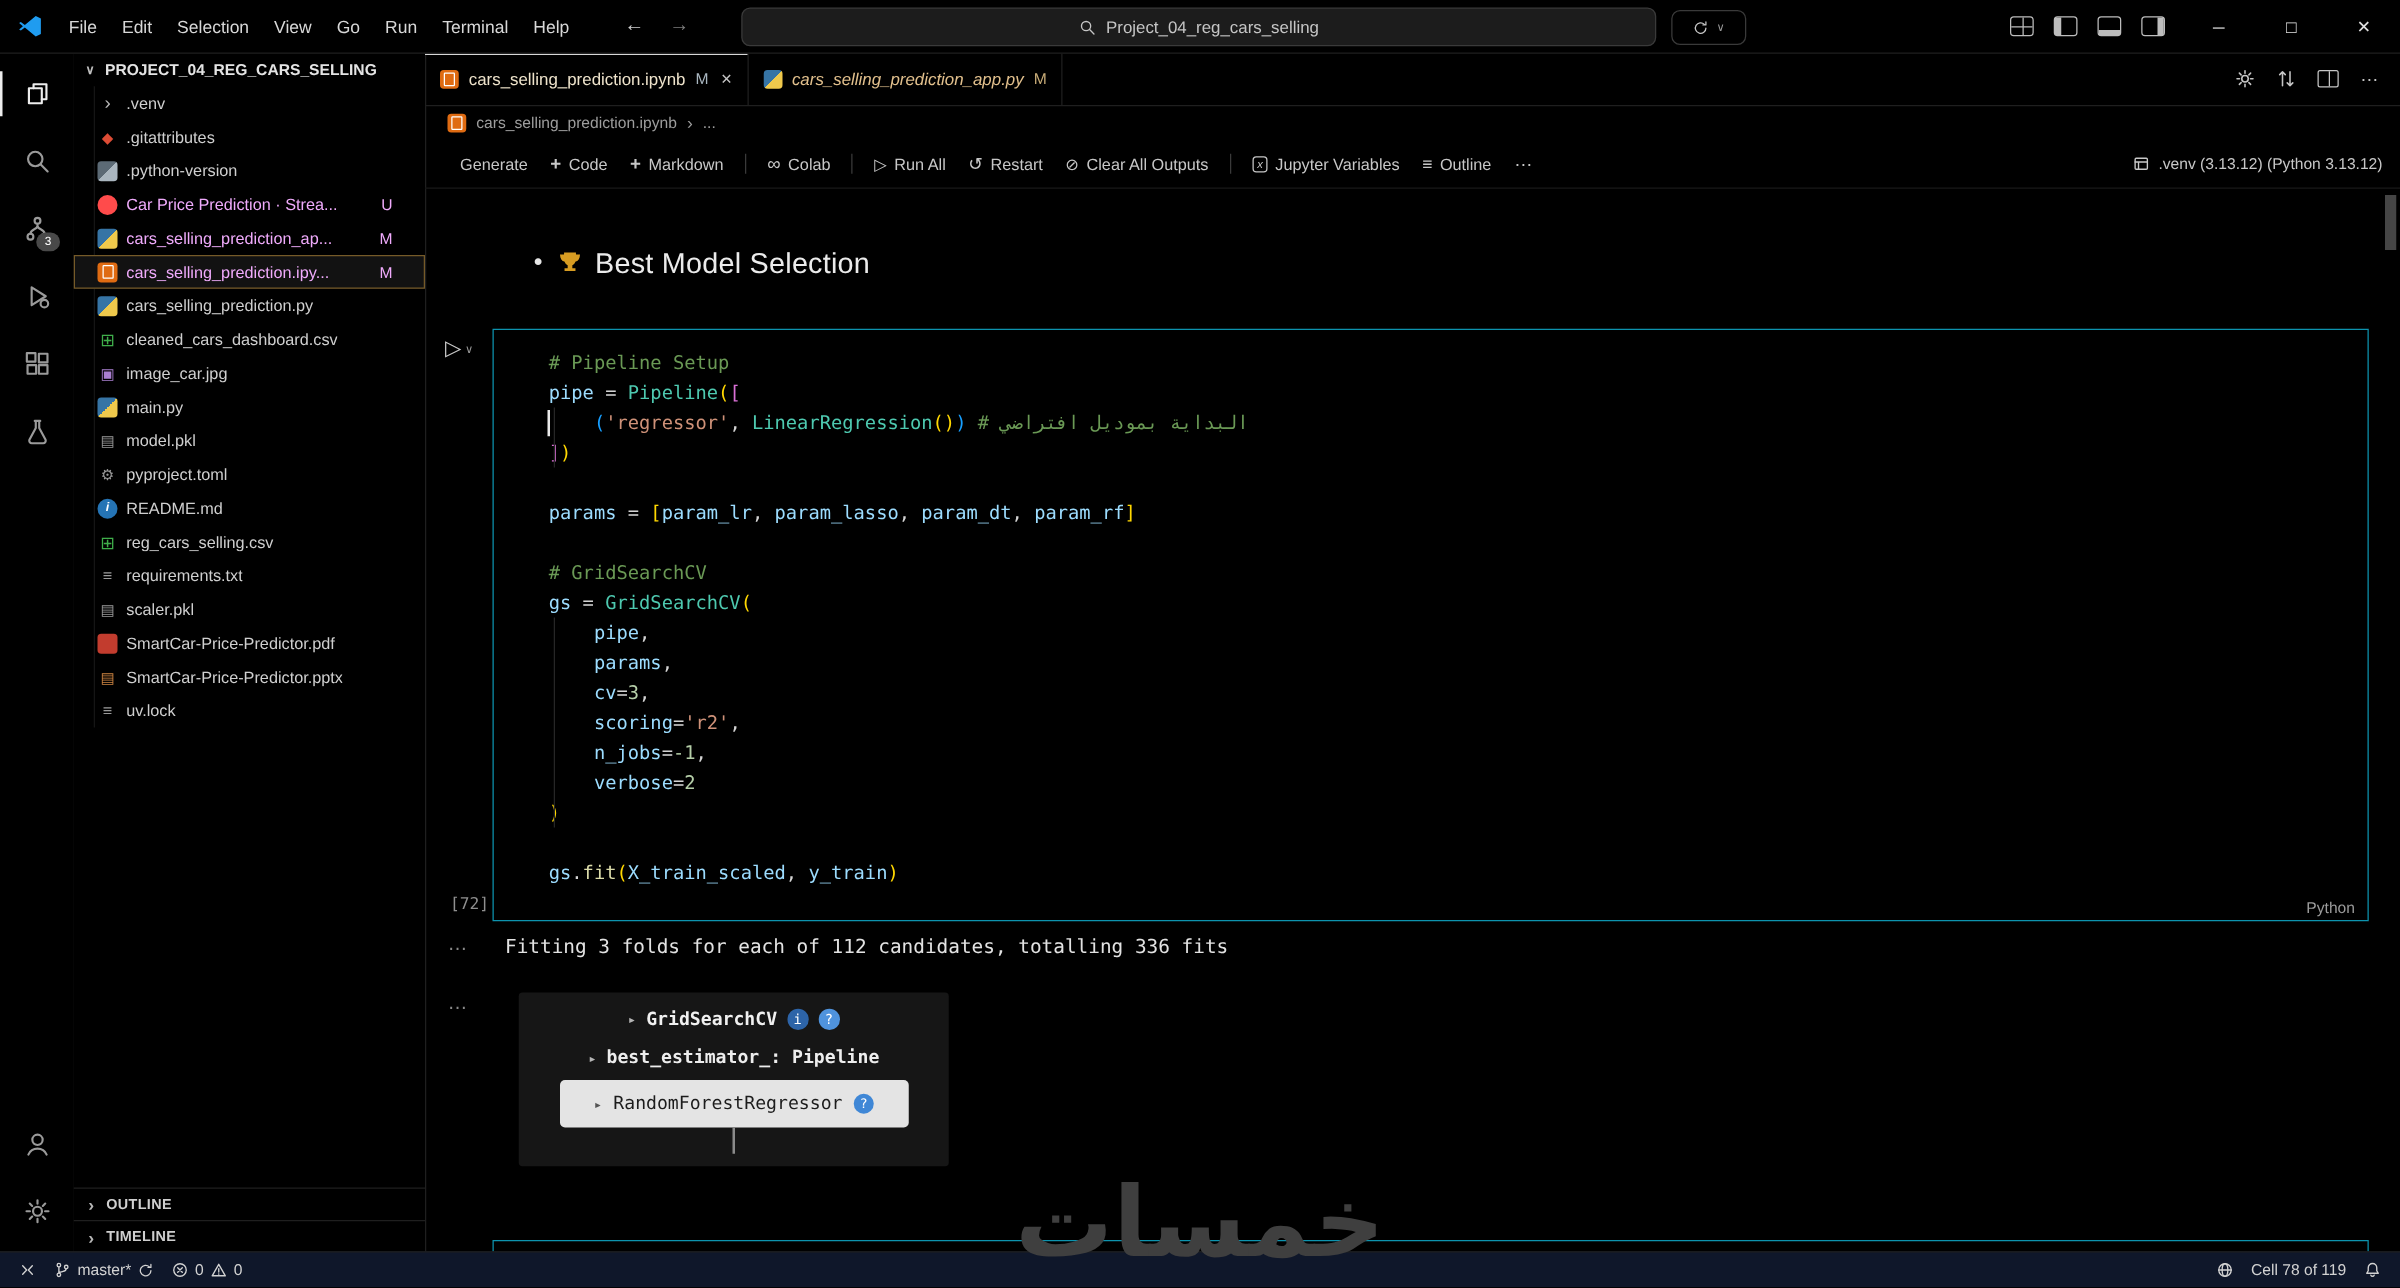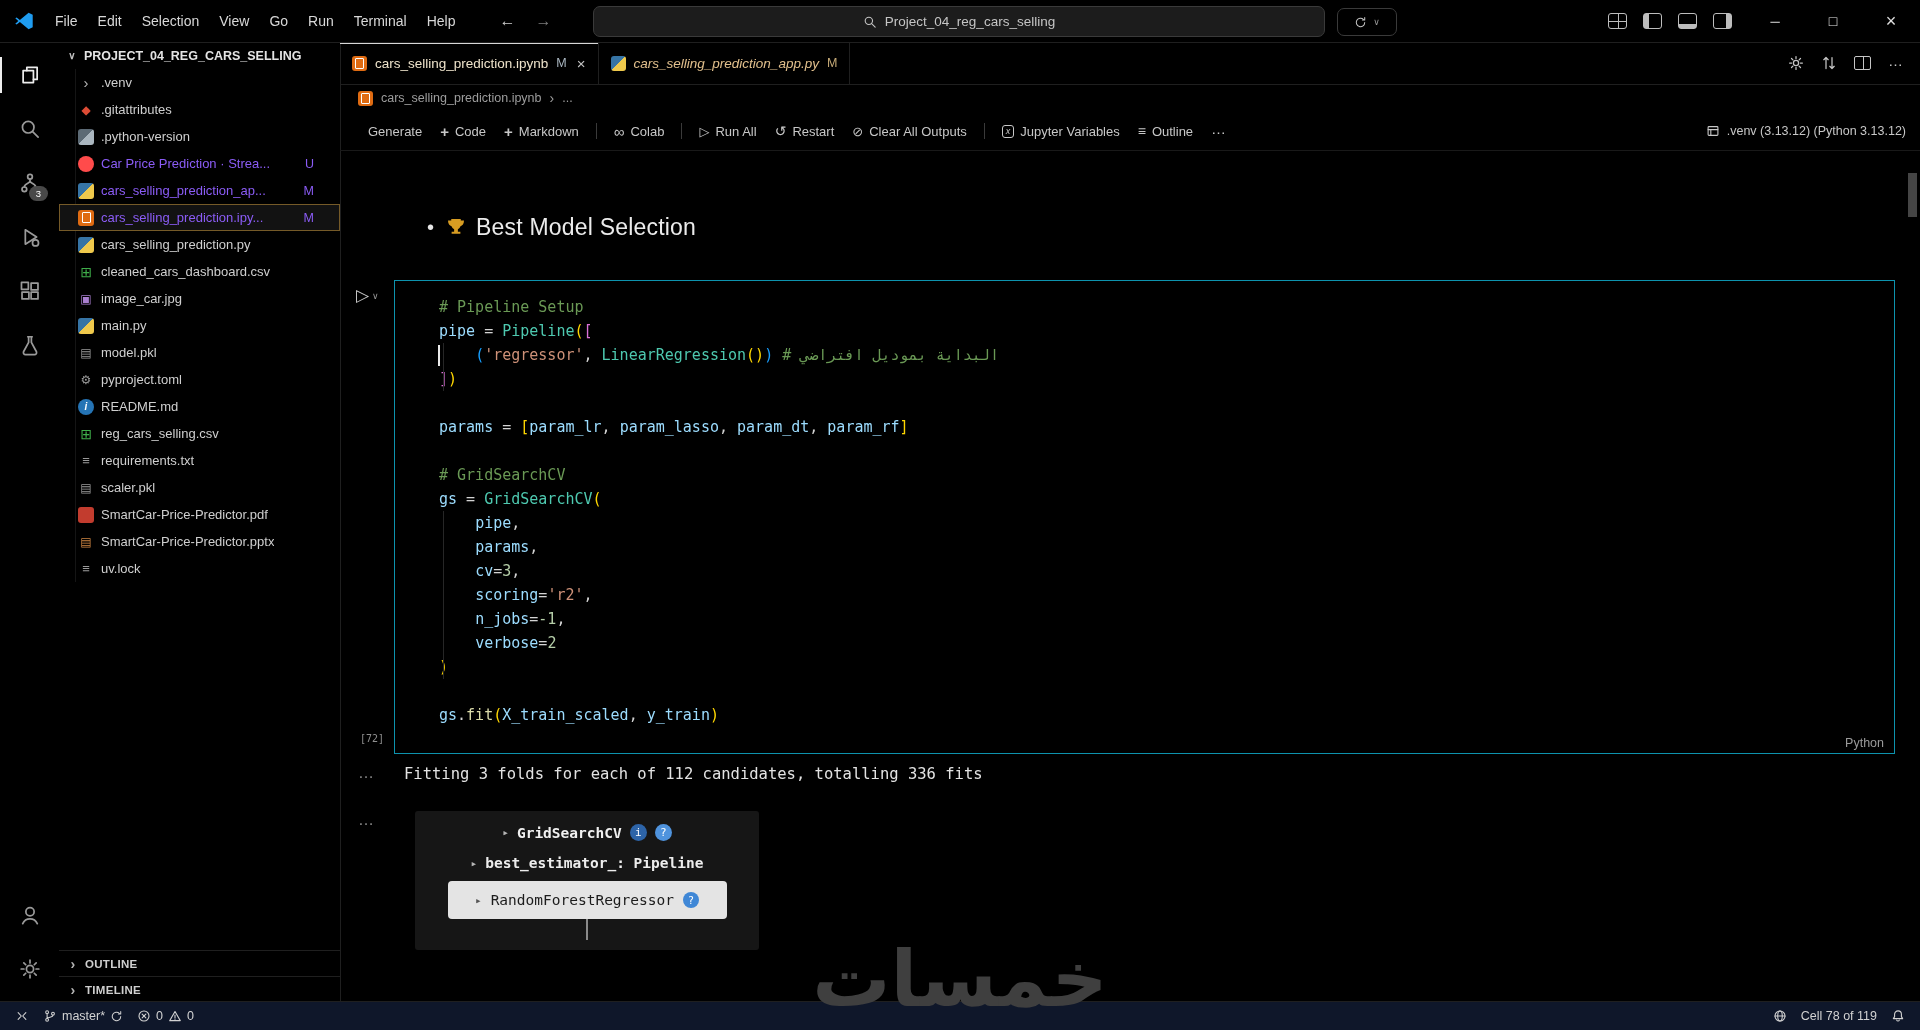--- a/index.html
+++ b/index.html
@@ -57,21 +57,21 @@
   .sb-header .more{margin-left:auto;font-size:15px;color:#b5b5b5;}
   .sb-project{height:27px;display:flex;align-items:center;gap:5px;padding-left:6px;font-weight:700;font-size:12.5px;color:#e4e4e4;}
   .sb-project .chev{font-size:10px;color:#c0c0c0;width:14px;text-align:center;}
   .ex-list{position:relative;}
   .ex-list::before{content:"";position:absolute;left:16px;top:0;bottom:0;width:1px;background:#151515;}
   .ex-row{height:27px;display:flex;align-items:center;gap:7px;padding-left:19px;font-size:13px;color:#cfcfcf;position:relative;}
   .ex-chev{width:16px;text-align:center;color:#b5b5b5;}
   .ex-chev::before{content:"›";font-size:15px;}
   .ex-name{white-space:nowrap;overflow:hidden;}
   .ex-badge{margin-left:auto;margin-right:26px;font-size:12.5px;color:#bdbdbd;}
-  .ex-row.modified,.ex-row.modified .ex-badge{color:#8b5cf6;}
+  .ex-row.modified,.ex-row.modified .ex-badge{color:#f0abfc;}
   .ex-row.selected{background:#121212;outline:1px solid #755a28;outline-offset:-1px;}
   .sb-sections{position:absolute;left:0;right:0;bottom:0;}
   .sb-sec{height:25px;display:flex;align-items:center;gap:6px;padding-left:8px;border-top:1px solid #1f1f1f;
           font-weight:700;font-size:11.5px;color:#cfcfcf;letter-spacing:.3px;}
   .sb-sec .chev{color:#b5b5b5;font-size:14px;width:12px;text-align:center;}
 
   
   .fic{width:16px;height:16px;border-radius:3px;flex:none;display:inline-flex;align-items:center;justify-content:center;font-size:10px;}
   .fic.sm{width:15px;height:15px;}
   .fic.python{background:linear-gradient(135deg,#3674a5 50%,#efc94c 50%);}
@@ -124,21 +124,21 @@
   .tbi.infinity::before{content:"∞";font-size:15px;}
   .tbi.run::before{content:"▷";font-size:13px;}
   .tbi.restart::before{content:"↺";font-size:14px;}
   .tbi.clear::before{content:"⊘";font-size:13px;}
   .tbi.variables::before{content:"x";font-size:9px;font-style:italic;border:1px solid #c7c7c7;border-radius:3px;padding:0 3px;line-height:11px;}
   .tbi.outline::before{content:"≡";font-size:14px;}
   .tbi.more::before{content:"…";position:relative;top:-3px;font-size:15px;}
   .tb-kernel{margin-left:auto;display:flex;align-items:center;gap:7px;font-size:12.5px;color:#c7c7c7;}
 
   
-  #nbcontent{position:absolute;top:108px;left:0;right:0;bottom:0;overflow:hidden;margin-top:17px;}
+  #nbcontent{position:absolute;top:108px;left:0;right:0;bottom:0;overflow:hidden;}
   .md-cell{position:absolute;left:87px;top:44px;height:32px;display:flex;align-items:center;gap:10px;}
   .bullet{color:#e6e6e6;font-size:20px;margin-right:2px;}
   .bullet::before{content:"•";}
   .md-heading{font-size:23px;color:#ebebeb;font-weight:500;letter-spacing:.2px;}
 
   .run-controls{position:absolute;left:16px;top:118px;display:flex;align-items:flex-start;gap:3px;color:#cbcbcb;}
   .run-btn::before{content:"▷";font-size:17px;}
   .run-chev{font-size:9px;color:#9a9a9a;margin-top:6px;}
   .run-chev::before{content:"∨";}
 
@@ -148,21 +148,21 @@
   .code-line{white-space:pre;height:24px;}
   .cursor{position:absolute;left:-1px;top:50px;width:2px;height:21px;background:#eaeaea;}
   .iguide{position:absolute;left:4px;width:1px;background:#262626;}
   .g1{top:48px;height:48px;}
   .g2{top:216px;height:168px;}
   .cell-lang{position:absolute;right:10px;bottom:3px;font-size:12.5px;color:#9b9b9b;}
   .tk-com{color:#6A9955;} .tk-var{color:#9CDCFE;} .tk-cls{color:#4EC9B0;} .tk-fn{color:#DCDCAA;}
   .tk-str{color:#CE9178;} .tk-num{color:#B5CEA8;} .tk-op{color:#D4D4D4;} .tk-pln{color:#D4D4D4;}
   .tk-b1{color:#FFD700;} .tk-b2{color:#DA70D6;} .tk-b3{color:#179FFF;}
 
-  .exec-count{position:absolute;left:20px;top:566px;font-family:"DejaVu Sans Mono",monospace;font-size:10px;color:#8f8f8f;}
+  .exec-count{position:absolute;left:20px;top:566px;font-family:"DejaVu Sans Mono",monospace;font-size:13px;color:#8f8f8f;}
   .out-collapse{position:absolute;left:18px;color:#8a8a8a;font-size:16px;}
   .out-collapse::before{content:"…";position:relative;top:-4px;}
   .c1{top:601px;} .c2{top:648px;}
   .out-text{position:absolute;left:64px;top:598px;font-family:"DejaVu Sans Mono",monospace;font-size:15.5px;color:#e2e2e2;}
 
   .skl-widget{position:absolute;left:75px;top:644px;width:344px;height:139px;background:#161616;border-radius:3px;
               font-family:"DejaVu Sans Mono",monospace;}
   .skl-caret{color:#b5b5b5;font-size:10px;}
   .skl-caret::before{content:"▸";font-size:11px;}
   .skl-row1{display:flex;justify-content:center;align-items:center;gap:8px;padding-top:13px;font-weight:700;color:#f0f0f0;font-size:14.5px;}

